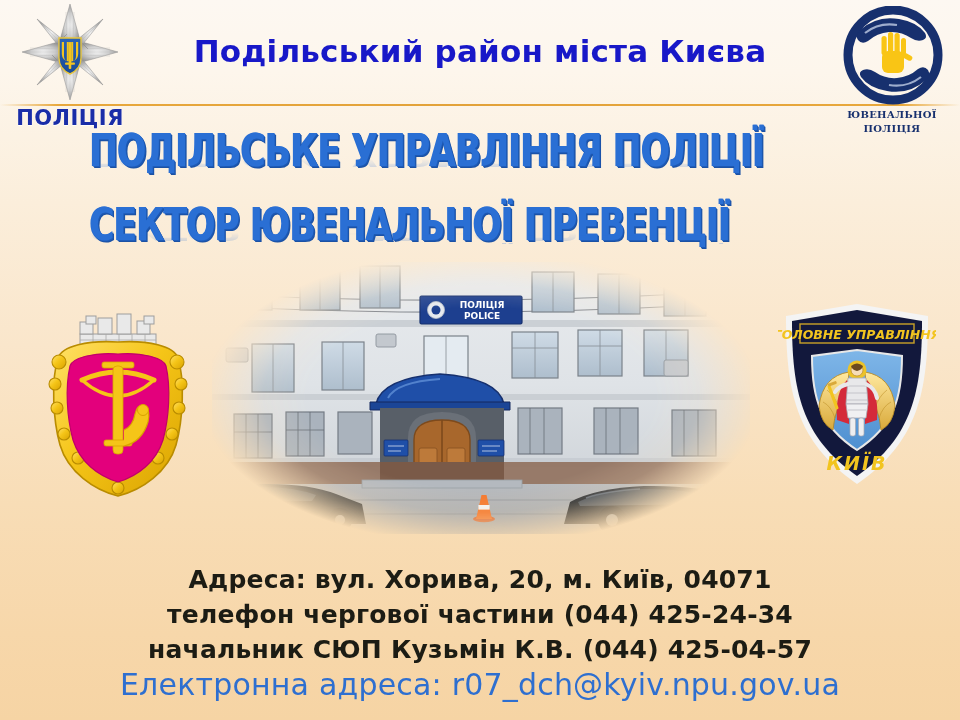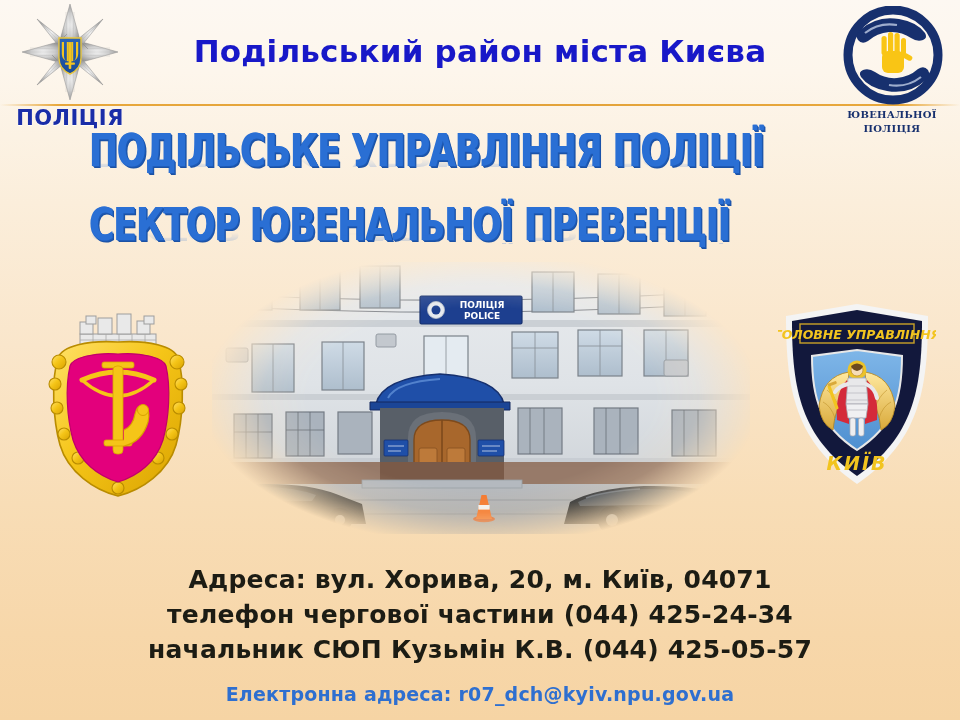--- a/index.html
+++ b/index.html
@@ -196,27 +196,27 @@
     font-family: "DejaVu Sans", sans-serif;
     font-weight: bold;
     font-size: 25px;
     line-height: 35px;
     color: #1c1c14;
     letter-spacing: 0.2px;
     white-space: nowrap;
   }
   .contact-email {
     font-family: "DejaVu Sans", sans-serif;
-    font-weight: bold;
-    font-size: 19px;
+    font-weight: normal;
+    font-size: 30px;
     line-height: 31px;
     color: #2e6fd0;
     letter-spacing: 0.2px;
     white-space: nowrap;
-    margin-top: 12px;
+    margin-top: 2px;
   }
 </style>
 </head>
 <body>
 
 <div class="poster">
 
   <div class="header-rule"></div>
 
   <div class="badge-star">
@@ -641,17 +641,17 @@
         <circle cx="400" cy="258" r="6" fill="#8e959c"></circle>
         <circle cx="506" cy="258" r="14" fill="#15181c"></circle>
         <circle cx="506" cy="258" r="6" fill="#8e959c"></circle>
       </g>
     </svg>
   </div>
 
   <div class="contact-block">
     <div class="contact-line">Адреса: вул. Хорива, 20, м. Київ, 04071</div>
     <div class="contact-line">телефон чергової частини (044) 425-24-34</div>
-    <div class="contact-line">начальник СЮП Кузьмін К.В. (044) 425-05-57</div>
+    <div class="contact-line">начальник СЮП Кузьмін К.В. (044) 425-04-57</div>
     <div class="contact-email">Електронна адреса: r07_dch@kyiv.npu.gov.ua</div>
   </div>
 
 </div>
 
 </body></html>

